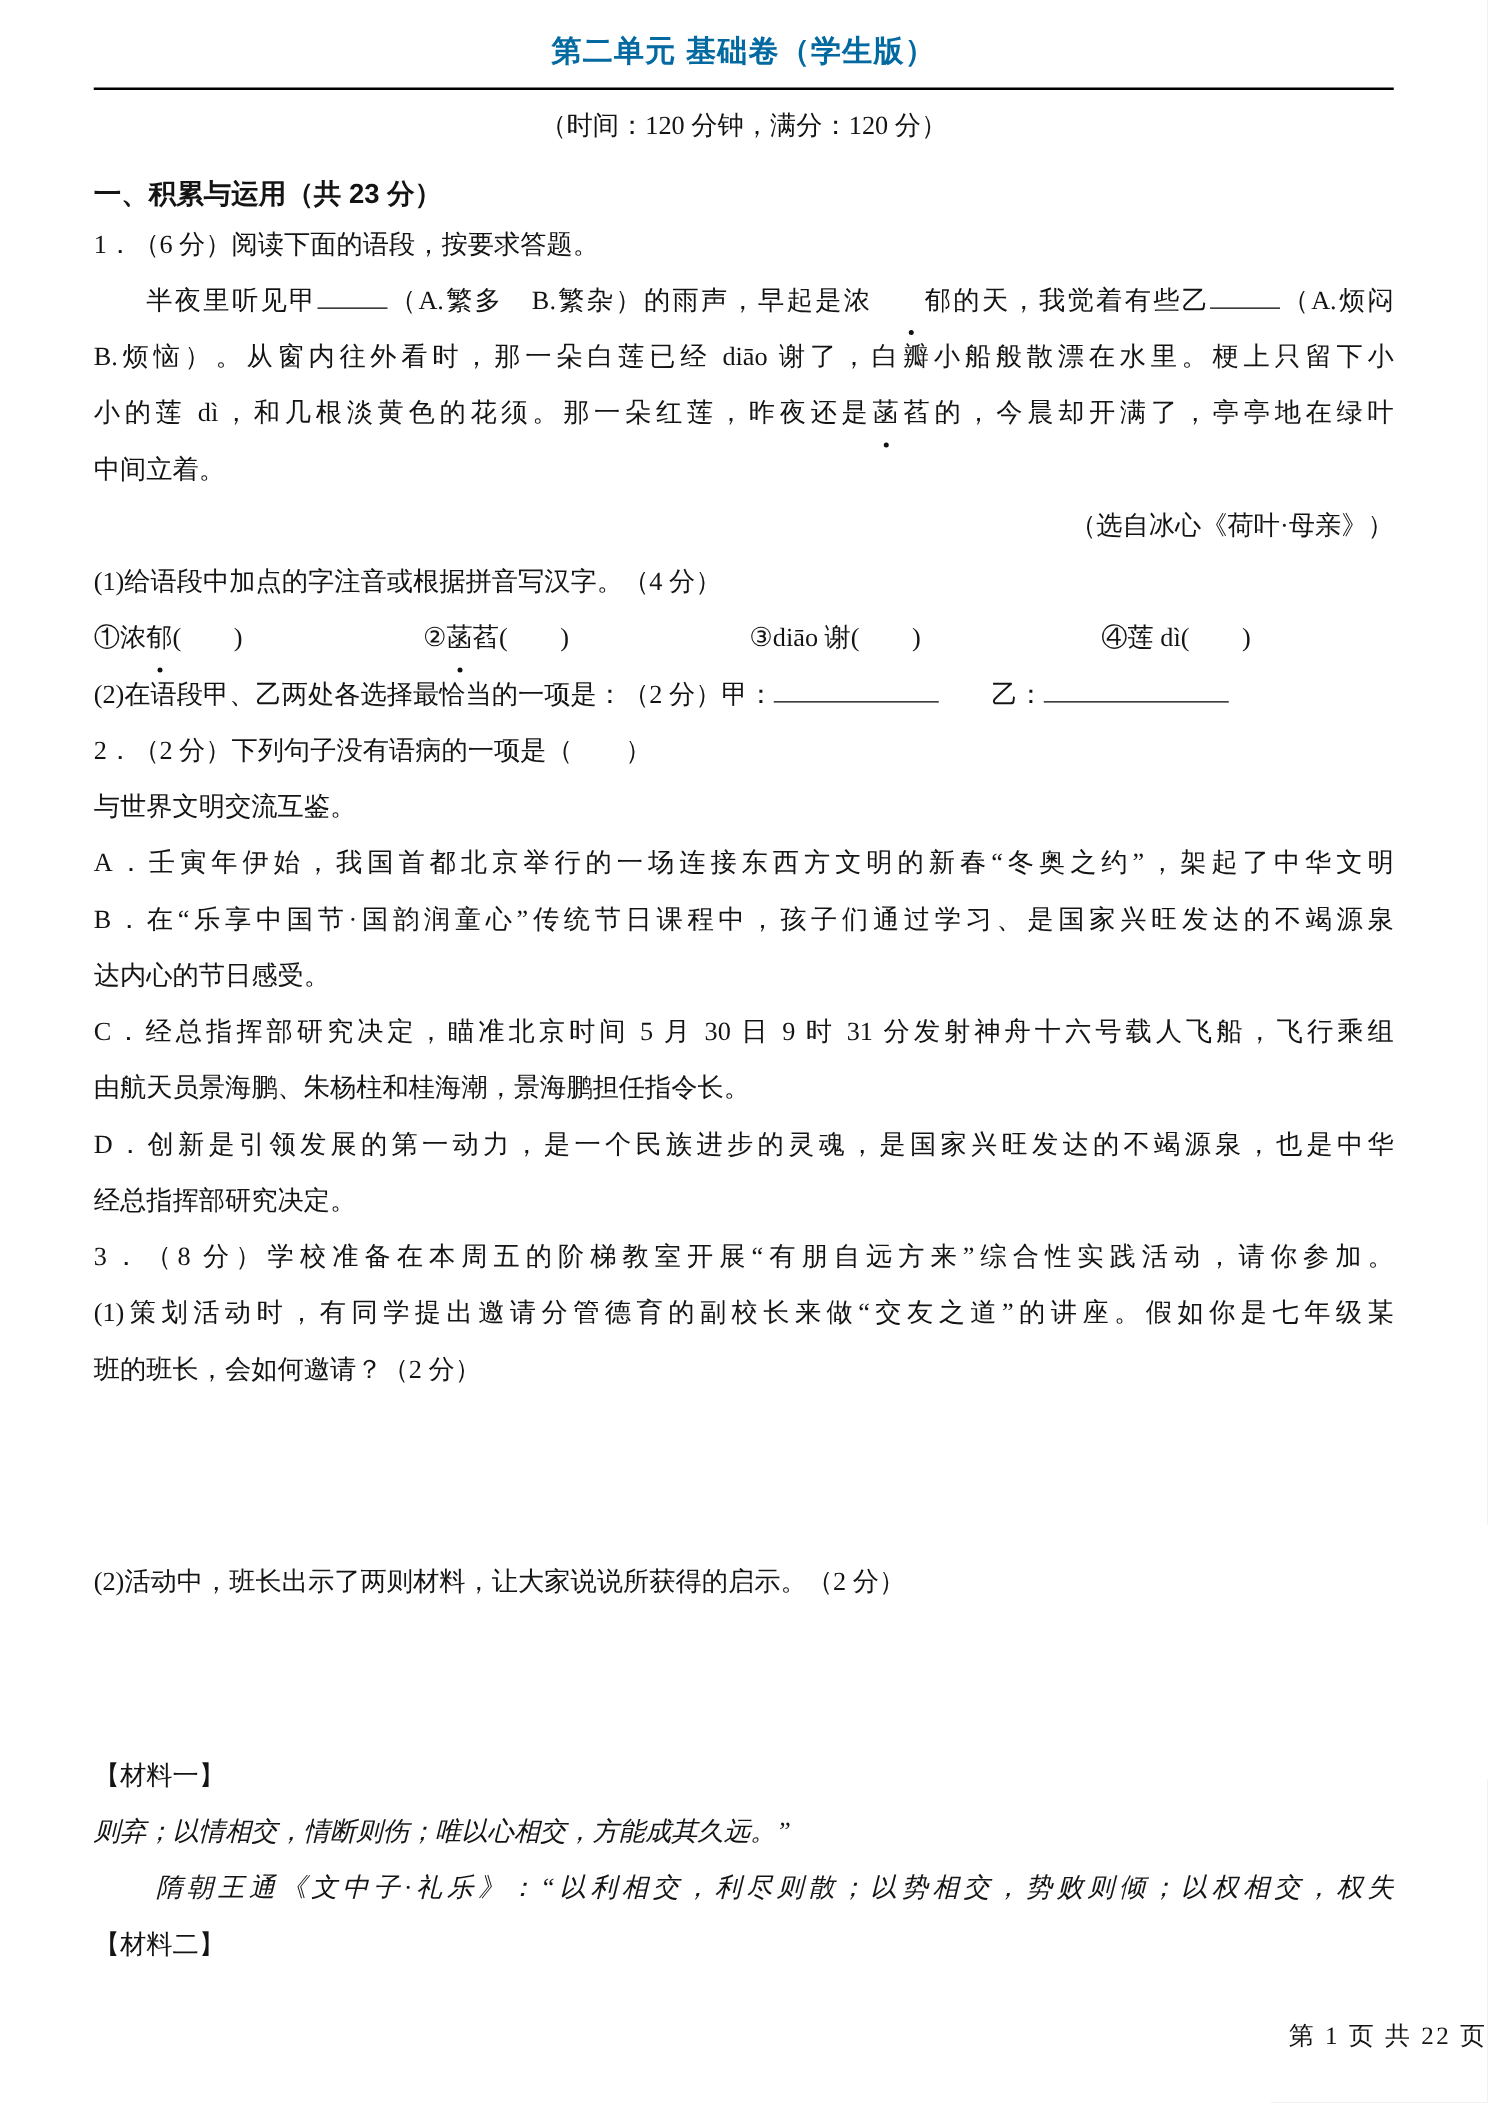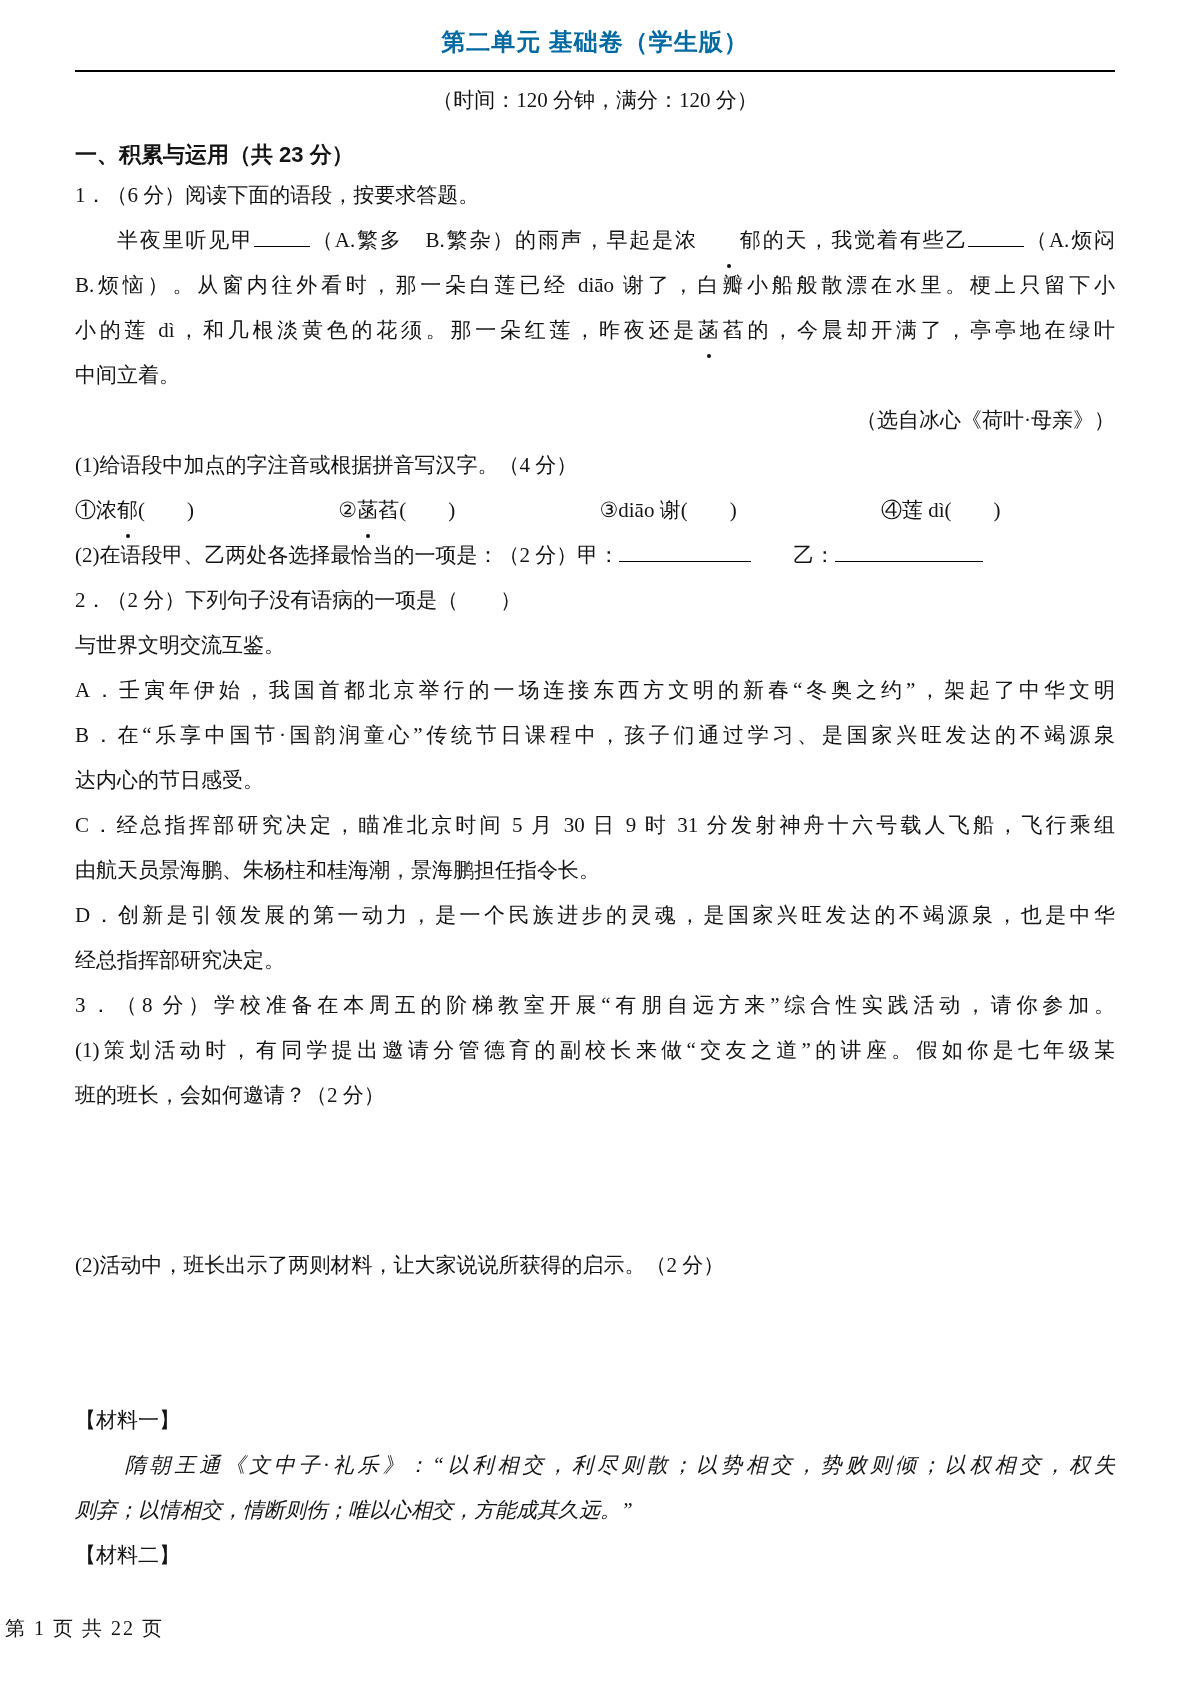--- a/index.html
+++ b/index.html
@@ -62,21 +62,21 @@
     bottom:-5px;
     width:4px;height:4px;
     border-radius:50%;
     background:#111;
   }
   .sp125{height:125px;}
   .sp110{height:110px;}
   .footer{
     position:absolute;
     left:5px;right:0;bottom:40px;
-    text-align:left;
+    text-align:right;
     font-size:20px;
     letter-spacing:2px;
   }
 </style>
 </head>
 <body>
 
 <div class="page">
 
   <h1 class="doc-title">第二单元 基础卷（学生版）</h1>
@@ -121,19 +121,19 @@
   <div class="ln fill">(1)策划活动时，有同学提出邀请分管德育的副校长来做“交友之道”的讲座。假如你是七年级某</div>
   <div class="ln">班的班长，会如何邀请？（2 分）</div>
 
   <div class="sp125"></div>
 
   <div class="ln">(2)活动中，班长出示了两则材料，让大家说说所获得的启示。（2 分）</div>
 
   <div class="sp110"></div>
 
   <div class="ln">【材料一】</div>
+  <div class="ln kai">则弃；以情相交，情断则伤；唯以心相交，方能成其久远。”</div>
   <div class="ln fill kai">　　隋朝王通《文中子·礼乐》：“以利相交，利尽则散；以势相交，势败则倾；以权相交，权失</div>
-  <div class="ln kai">则弃；以情相交，情断则伤；唯以心相交，方能成其久远。”</div>
   <div class="ln">【材料二】</div>
 
   <div class="footer">第 1 页 共 22 页</div>
 
 </div>
 
 </body></html>

